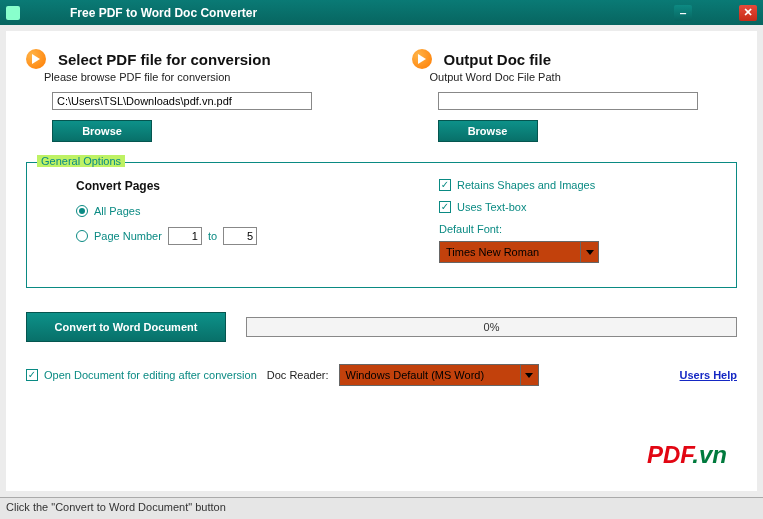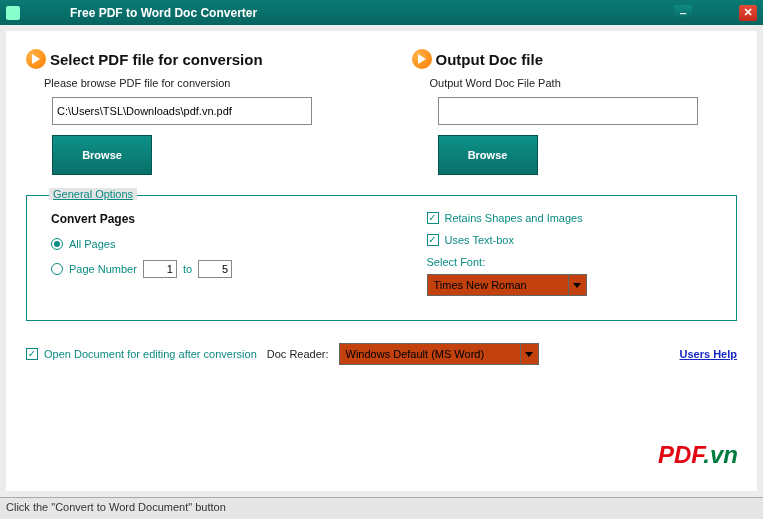--- a/index.html
+++ b/index.html
@@ -6,51 +6,51 @@
 body { width: 763px; height: 519px; background: #ececec; overflow: hidden; }
 .titlebar { height: 25px; background: linear-gradient(#0a7a75, #076560); color: #fff; font-size: 12px; font-weight: bold; display: flex; align-items: center; padding: 0 6px; gap: 44px; }
 .titlebar-icon { width: 14px; height: 14px; margin-right: 6px; background: #8fc; border-radius: 2px; }
 .titlebar-spacer { flex: 1; }
 .wb { width: 18px; height: 16px; margin-left: 3px; border-radius: 2px; display: flex; align-items: center; justify-content: center; font-size: 11px; font-weight: bold; cursor: pointer; }
 .wb-min { background: linear-gradient(#0d8a83,#076560); color: #fff; }
 .wb-close { background: linear-gradient(#e84a3a,#c62b18); color: #fff; }
 .content { background: #fff; margin: 6px; height: 460px; padding: 18px 20px 10px 20px; position: relative; }
 .row-top { display: flex; gap: 60px; }
 .panel { flex: 1; }
-.heading { display: flex; align-items: center; gap: 4px; margin-bottom: 8px; }
+.heading { display: flex; align-items: center; gap: 12px; margin-bottom: 2px; }
 .arrow-icon { width: 20px; height: 20px; border-radius: 50%; background: radial-gradient(circle at 30% 30%, #ffb347, #ff7b00); position: relative; }
 .arrow-icon::after { content: ''; position: absolute; left: 6px; top: 5px; border-left: 8px solid #fff; border-top: 5px solid transparent; border-bottom: 5px solid transparent; }
 .heading-text { font-size: 15px; font-weight: bold; color: #111; }
 .sub { font-size: 11px; color: #222; margin-left: 18px; margin-bottom: 8px; }
-.path-input { margin-left: 26px; width: 260px; height: 28px; border: 1px solid #888; font-size: 11px; padding: 2px 4px; background: #fff; }
-.btn-teal { margin-left: 26px; margin-top: 10px; width: 100px; height: 40px; background: linear-gradient(#0d9189,#087069); border: 1px solid #05554f; color: #fff; font-size: 11px; font-weight: bold; cursor: pointer; display: flex; align-items: center; justify-content: center; }
+.path-input { margin-left: 26px; width: 260px; height: 18px; border: 1px solid #888; font-size: 11px; padding: 2px 4px; background: #fff; }
+.btn-teal { margin-left: 26px; margin-top: 10px; width: 100px; height: 22px; background: linear-gradient(#0d9189,#087069); border: 1px solid #05554f; color: #fff; font-size: 11px; font-weight: bold; cursor: pointer; display: flex; align-items: center; justify-content: center; }
 .fieldset { border: 1px solid #0a8a83; margin-top: 20px; padding: 16px 24px 24px 24px; position: relative; }
-.legend { position: absolute; top: -8px; left: 22px; background: #e5e5e5; padding: 0 4px; font-size: 11px; color: #0a8a83; text-decoration: underline; }
-.opts-row { display: flex; gap: 90px; }
+.legend { position: absolute; top: -8px; left: 10px; background: #bef264; padding: 0 4px; font-size: 11px; color: #0a8a83; }
+.opts-row { display: flex; gap: 90px; margin-left: 25px; }
 .col { flex: 1; }
 .col-title { font-size: 12px; font-weight: bold; color: #111; margin-bottom: 12px; }
 .radio-row, .check-row { display: flex; align-items: center; gap: 6px; font-size: 11px; color: #0a8a83; margin-bottom: 10px; }
 .radio { width: 12px; height: 12px; border: 1px solid #0a8a83; border-radius: 50%; display: flex; align-items: center; justify-content: center; background: #fff; }
 .radio.checked::after { content: ''; width: 6px; height: 6px; background: #0a8a83; border-radius: 50%; }
 .check { width: 12px; height: 12px; border: 1px solid #0a8a83; background: #fff; display: flex; align-items: center; justify-content: center; color: #0a8a83; font-size: 10px; line-height: 1; }
 .num-input { width: 34px; height: 18px; border: 1px solid #888; font-size: 11px; text-align: right; padding: 0 3px; }
 .label-default { font-size: 11px; color: #0a8a83; margin-bottom: 6px; margin-top: 4px; display: block; }
 .select { width: 160px; height: 22px; border: 1px solid #666; display: flex; align-items: center; background: #c2410c; }
 .select-text { flex: 1; padding: 0 6px; font-size: 11px; color: #000; }
 .select-btn { width: 18px; height: 100%; border-left: 1px solid #666; display: flex; align-items: center; justify-content: center; }
 .caret { width: 0; height: 0; border-left: 4px solid transparent; border-right: 4px solid transparent; border-top: 5px solid #000; }
 .convert-row { display: flex; align-items: center; gap: 20px; margin-top: 24px; }
 .btn-convert { width: 200px; height: 30px; background: linear-gradient(#0d9189,#087069); border: 1px solid #05554f; color: #fff; font-size: 11px; font-weight: bold; cursor: pointer; }
 .progress { flex: 1; height: 20px; border: 1px solid #888; background: #f4f4f4; display: flex; align-items: center; justify-content: center; font-size: 11px; color: #333; }
 .bottom-row { display: flex; align-items: center; gap: 10px; margin-top: 22px; font-size: 11px; }
 .bottom-row .check-row { margin-bottom: 0; }
 .doc-reader-label { color: #222; margin-left: 0; }
 .online-help { color: #1528c4; text-decoration: underline; margin-left: auto; font-weight: bold; cursor: pointer; }
 .statusbar { position: absolute; left: 0; bottom: 0; width: 100%; height: 22px; border-top: 1px solid #aaa; background: #e6e6e6; font-size: 11px; color: #333; padding: 3px 6px; }
-.watermark { position: absolute; right: 19px; bottom: 22px; font-size: 24px; font-weight: bold; font-style: italic; color: #e20613; }
+.watermark { position: absolute; right: 30px; bottom: 22px; font-size: 24px; font-weight: bold; font-style: italic; color: #e20613; }
 .watermark .vn { color: #007a3d; }
 </style>
 </head>
 <body>
 
 <div class="titlebar">
   <div class="titlebar-icon"></div>
   <span>Free PDF to Word Doc Converter</span>
   <div class="titlebar-spacer"></div>
   <div class="wb wb-min">‒</div>
@@ -100,31 +100,35 @@
       </div>
       <div class="col">
         <div class="check-row">
           <div class="check">✓</div>
           <span>Retains Shapes and Images</span>
         </div>
         <div class="check-row">
           <div class="check">✓</div>
           <span>Uses Text-box</span>
         </div>
-        <span class="label-default">Select Font:</span>
+        <span class="label-default">Default Font:</span>
         <div class="select">
           <div class="select-text">Times New Roman</div>
           <div class="select-btn">
               <div class="caret"></div>
             </div>
         </div>
       </div>
     </div>
   </div>
 
+  <div class="convert-row">
+    <button class="btn-convert">Convert to Word Document</button>
+    <div class="progress">0%</div>
+  </div>
 
   <div class="bottom-row">
     <div class="check-row">
       <div class="check">✓</div>
       <span>Open Document for editing after conversion</span>
     </div>
     <span class="doc-reader-label">Doc Reader:</span>
     <div class="select" style="width:200px">
       <div class="select-text">Windows Default (MS Word)</div>
       <div class="select-btn">

